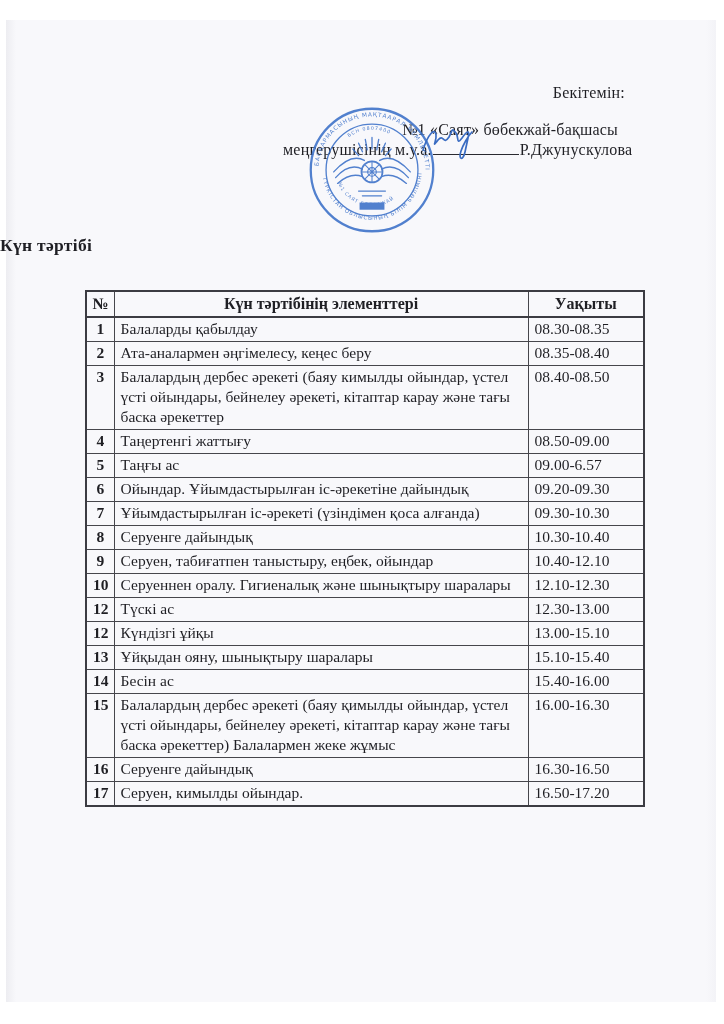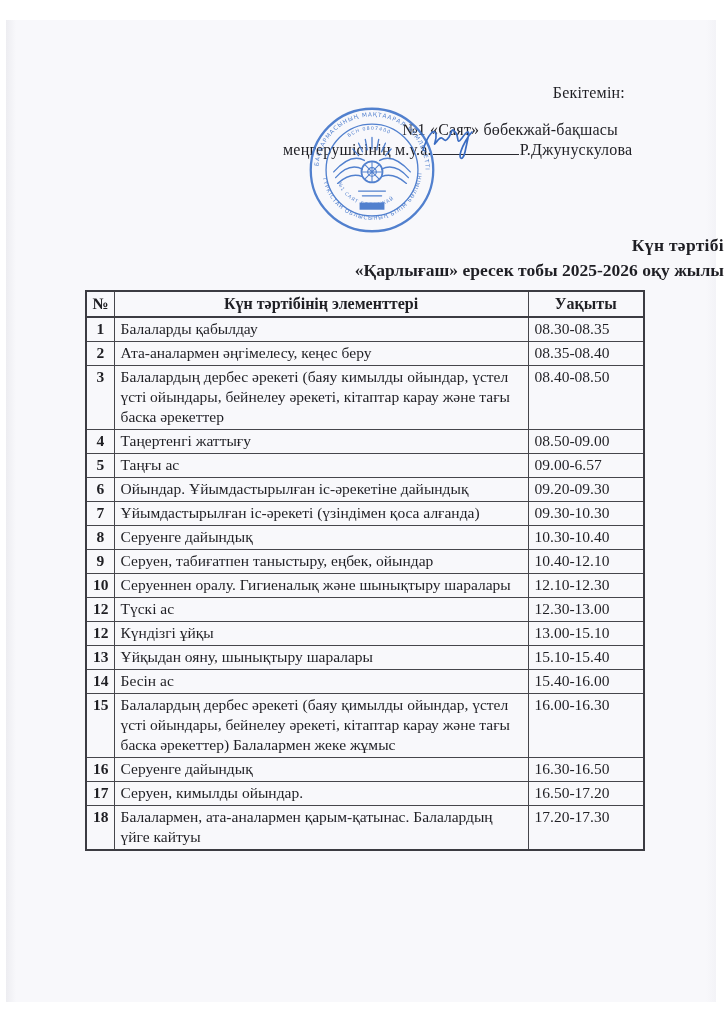--- a/index.html
+++ b/index.html
@@ -14,21 +14,21 @@
   .approval{position:absolute;font-size:16px;letter-spacing:.2px;white-space:nowrap;}
   .approval.l1{top:84px;right:99px;}
   .approval.l2{top:121px;right:106px;}
   .approval.l3{top:140px;left:283px;}
   .sig-underline{
     display:inline-block;width:86px;height:14px;margin:0 1px;
     border-bottom:1.2px solid #2a2a30;vertical-align:baseline;
   }
   .stamp{position:absolute;left:305px;top:103px;width:134px;height:134px;opacity:.88;}
   .signature{position:absolute;left:420px;top:124px;width:64px;height:40px;}
-  .title{position:absolute;left:0;width:724px;text-align:right;font-weight:bold;font-size:17.5px;}
+  .title{position:absolute;left:0;width:724px;text-align:left;font-weight:bold;font-size:17.5px;}
   .title.t1{top:235px;letter-spacing:.3px;}
   .title.t2{top:260px;}
   table.schedule{
     position:absolute;left:85px;top:290px;width:558px;
     border-collapse:collapse;table-layout:fixed;
     font-size:15.5px;line-height:20px;color:#1f1f24;
   }
   table.schedule col.c-num{width:28px;}
   table.schedule col.c-el{width:414px;}
   table.schedule col.c-time{width:116px;}
@@ -82,21 +82,20 @@
 
       <rect x="57" y="104" width="26" height="7.5" fill="#3a70c8" stroke="none"></rect>
     </g>
   </svg>
 
   <svg class="signature" viewBox="0 0 64 40">
     <path d="M3,26 C8,10 15,3 16,11 C17,17 11,25 18,16 C24,9 23,22 29,13 C33,6 31,3 36,9 C39,13 36,22 42,14 C47,7 50,5 48,14 L45,28 C43,37 38,36 41,27 C43,21 48,12 52,8" fill="none" stroke="#3a6cc2" stroke-width="1.7" stroke-linecap="round"></path>
   </svg>
 
   <div class="title t1">Күн   тәртібі</div>
-  <div class="title t2">«Қарлығаш» ересек тобы 2025-2026 оқу жылы</div>
 
   <table class="schedule">
     <colgroup>
         <col class="c-num">
         <col class="c-el">
         <col class="c-time">
       </colgroup>
     <thead>
       <tr>
         <th>№</th>
@@ -183,20 +182,15 @@
         <tr>
           <td class="num">16</td>
           <td class="element">Серуенге дайындық</td>
           <td class="time">16.30-16.50</td>
         </tr>
         <tr>
           <td class="num">17</td>
           <td class="element">Серуен, кимылды ойындар.</td>
           <td class="time">16.50-17.20</td>
         </tr>
-        <tr>
-          <td class="num">18</td>
-          <td class="element">Балалармен, ата-аналармен қарым-қатынас. Балалардың үйге кайтуы</td>
-          <td class="time">17.20-17.30</td>
-        </tr>
       </tbody>
   </table>
 </div>
 
 </body></html>

